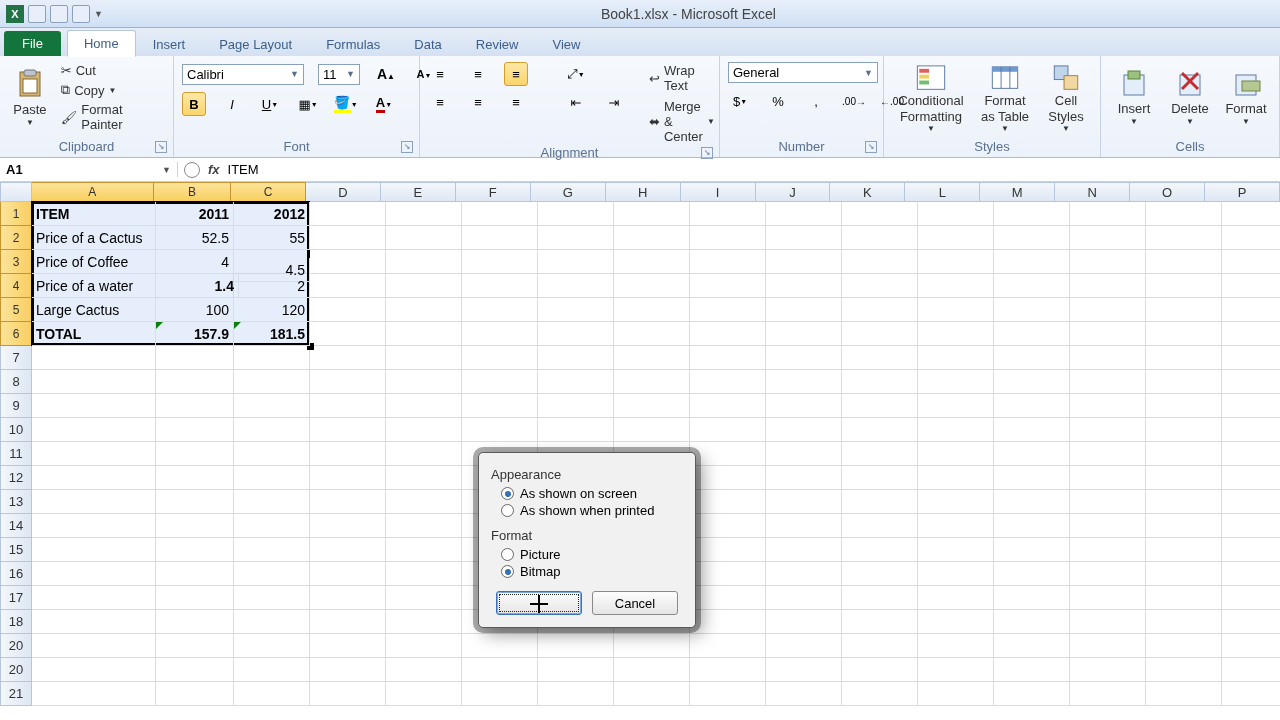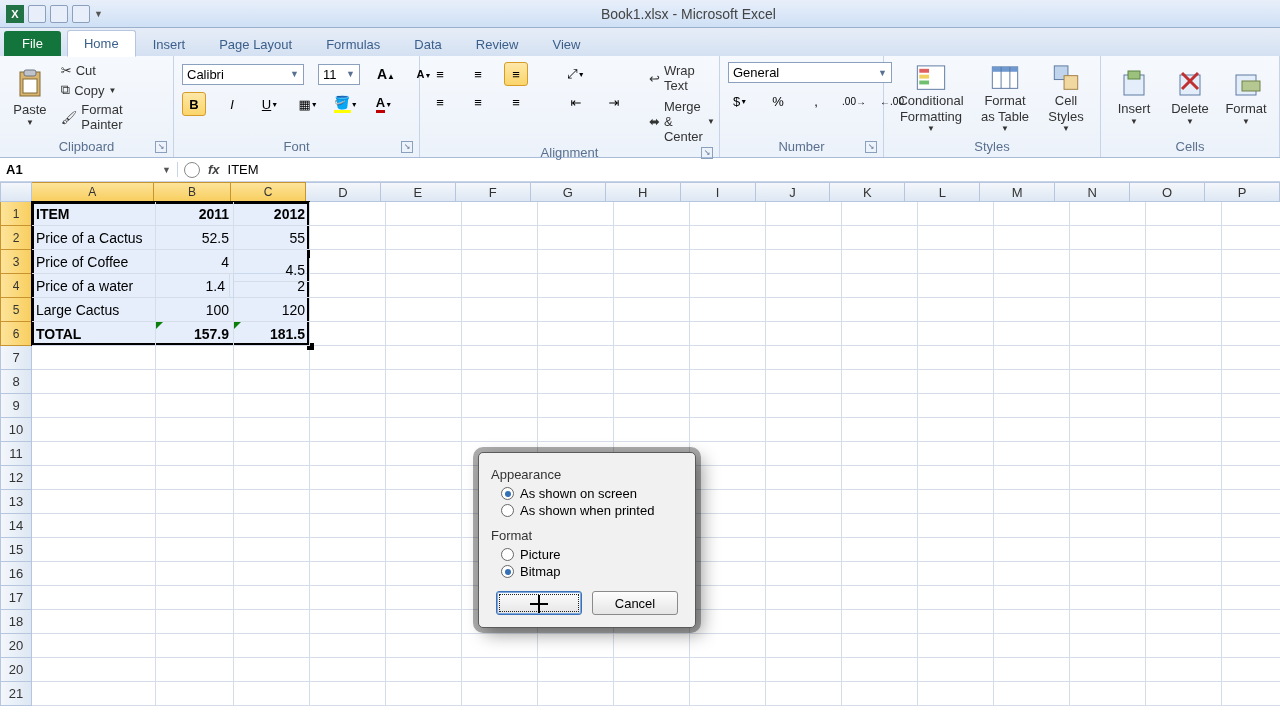--- a/index.html
+++ b/index.html
@@ -214,21 +214,21 @@
             <span>Merge &amp; Center</span>
             <span style="font-size:8px">▼</span>
           </div>
       </div>
     </div>
     <div class="group-label"><span>Alignment</span><span class="dlauncher">↘</span></div>
   </div>
 
   <div class="group" style="width:164px">
     <div class="group-body vstack" style="gap:6px">
-      <div class="sel" style="width:164px">
+      <div class="sel" style="width:150px">
           <span>General</span>
           <span class="dd">▼</span>
         </div>
       <div class="hstack">
         <div class="iconbtn">$<span style="font-size:7px">▼</span></div>
         <div class="iconbtn">%</div>
         <div class="iconbtn">,</div>
         <div class="iconbtn">
             <span style="font-size:10px">.00→</span>
           </div>
@@ -704,21 +704,21 @@
       <div class="cell bold" style="left: 0px; top: 0px; width: 124px; height: 24px; z-index: 2;">ITEM</div>
       <div class="cell num bold" style="left: 124px; top: 0px; width: 78px; height: 24px; z-index: 2;">2011</div>
       <div class="cell num bold" style="left: 202px; top: 0px; width: 76px; height: 24px; z-index: 2;">2012</div>
       <div class="cell" style="left: 0px; top: 24px; width: 124px; height: 24px; z-index: 2;">Price of a Cactus</div>
       <div class="cell num" style="left: 124px; top: 24px; width: 78px; height: 24px; z-index: 2;">52.5</div>
       <div class="cell num" style="left: 202px; top: 24px; width: 76px; height: 24px; z-index: 2;">55</div>
       <div class="cell" style="left: 0px; top: 48px; width: 124px; height: 24px; z-index: 2;">Price of Coffee</div>
       <div class="cell num" style="left: 124px; top: 48px; width: 78px; height: 24px; z-index: 2;">4</div>
       <div class="cell num" style="left: 202px; top: 56px; width: 76px; height: 24px; z-index: 2;">4.5</div>
       <div class="cell" style="left: 0px; top: 72px; width: 124px; height: 24px; z-index: 2;">Price of a water</div>
-      <div class="cell num" style="left: 120px; top: 72px; width: 78px; height: 24px; z-index: 2;">1.4</div>
+      <div class="cell num" style="left: 129px; top: 72px; width: 78px; height: 24px; z-index: 2; font-weight: bold;">1.4</div>
       <div class="cell num" style="left: 202px; top: 72px; width: 76px; height: 24px; z-index: 2;">2</div>
       <div class="cell" style="left: 0px; top: 96px; width: 124px; height: 24px; z-index: 2;">Large Cactus</div>
       <div class="cell num" style="left: 124px; top: 96px; width: 78px; height: 24px; z-index: 2;">100</div>
       <div class="cell num" style="left: 202px; top: 96px; width: 76px; height: 24px; z-index: 2;">120</div>
       <div class="cell bold" style="left: 0px; top: 120px; width: 124px; height: 24px; z-index: 2;">TOTAL</div>
       <div class="cell num bold" style="left: 124px; top: 120px; width: 78px; height: 24px; z-index: 2;">157.9</div>
       <div class="cell num bold" style="left: 202px; top: 120px; width: 76px; height: 24px; z-index: 2;">181.5</div>
       <div class="greentr" style="left: 124px; top: 120px; z-index: 3;"></div>
       <div class="greentr" style="left: 202px; top: 120px; z-index: 3;"></div>
     </div>

